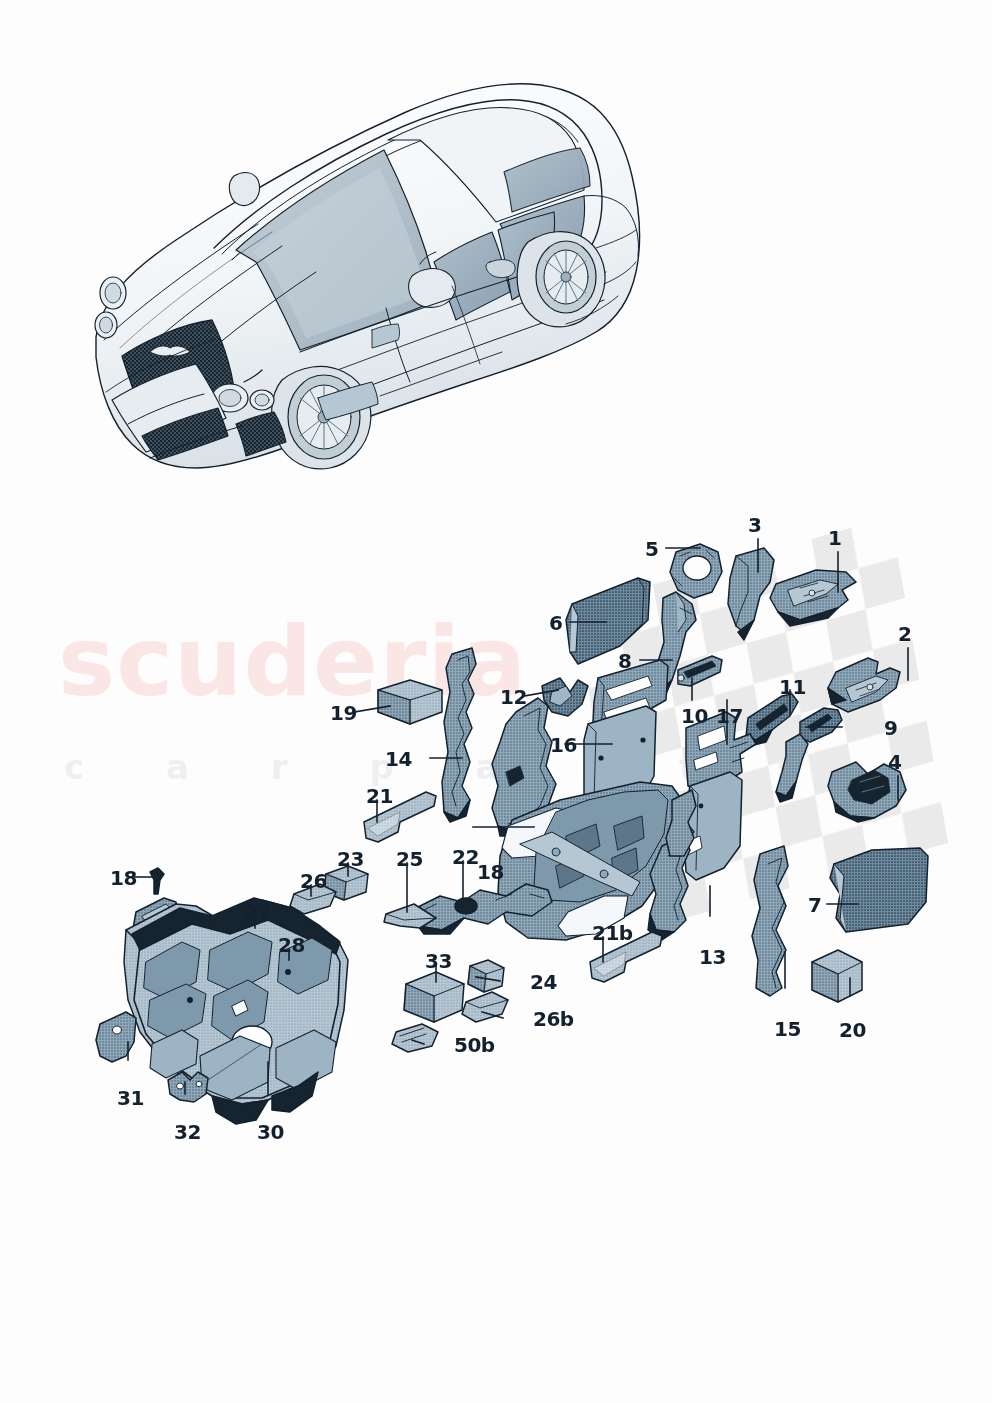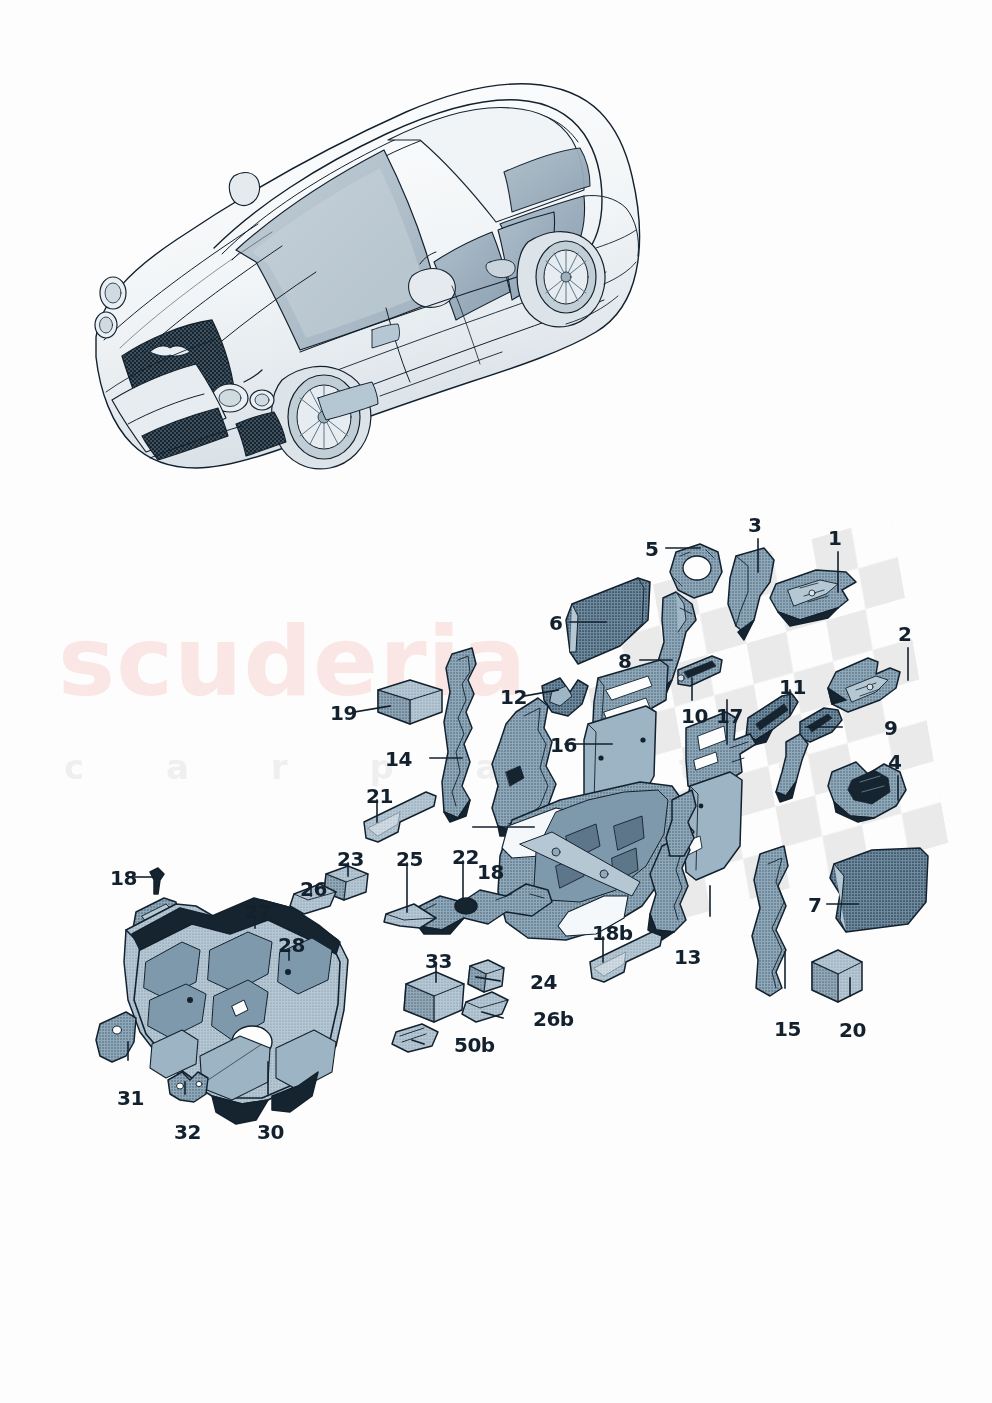--- a/index.html
+++ b/index.html
@@ -610,35 +610,35 @@
     <div class="lbl" style="left:748px;top:515px;">3</div>
     <div class="lbl" style="left:888px;top:752px;">4</div>
     <div class="lbl" style="left:645px;top:539px;">5</div>
     <div class="lbl" style="left:549px;top:613px;">6</div>
     <div class="lbl" style="left:808px;top:895px;">7</div>
     <div class="lbl" style="left:618px;top:651px;">8</div>
     <div class="lbl" style="left:884px;top:718px;">9</div>
     <div class="lbl" style="left:681px;top:706px;">10</div>
     <div class="lbl" style="left:779px;top:677px;">11</div>
     <div class="lbl" style="left:500px;top:687px;">12</div>
-    <div class="lbl" style="left:674px;top:947px;">13</div>
+    <div class="lbl" style="left:699px;top:947px;">13</div>
     <div class="lbl" style="left:385px;top:749px;text-align:center;">14</div>
     <div class="lbl" style="left:774px;top:1019px;">15</div>
     <div class="lbl" style="left:526px;top:735px;margin-left:24px;">16</div>
     <div class="lbl" style="left:716px;top:706px;">17</div>
     <div class="lbl" style="left:449px;top:862px;margin-left:28px;">18</div>
     <div class="lbl" style="left:330px;top:703px;">19</div>
     <div class="lbl" style="left:839px;top:1020px;">20</div>
     <div class="lbl" style="left:366px;top:786px;">21</div>
-    <div class="lbl" style="left:592px;top:923px;">18b</div>
+    <div class="lbl" style="left:592px;top:923px;">21b</div>
     <div class="lbl" style="left:452px;top:847px;">22</div>
     <div class="lbl" style="left:337px;top:849px;">23</div>
     <div class="lbl" style="left:530px;top:972px;">24</div>
     <div class="lbl" style="left:396px;top:849px;">25</div>
-    <div class="lbl" style="left:300px;top:871px;margin-top:8px;">26</div>
+    <div class="lbl" style="left:300px;top:871px;">26</div>
     <div class="lbl" style="left:533px;top:1009px;">26b</div>
     <div class="lbl" style="left:244px;top:902px;">27</div>
     <div class="lbl" style="left:454px;top:1035px;">50b</div>
     <div class="lbl" style="left:278px;top:935px;text-align:right;">28</div>
     <div class="lbl" style="left:110px;top:868px;">18</div>
     <div class="lbl" style="left:257px;top:1122px;">30</div>
     <div class="lbl" style="left:117px;top:1088px;">31</div>
     <div class="lbl" style="left:174px;top:1122px;">32</div>
     <div class="lbl" style="left:425px;top:951px;">33</div>
   </div>

